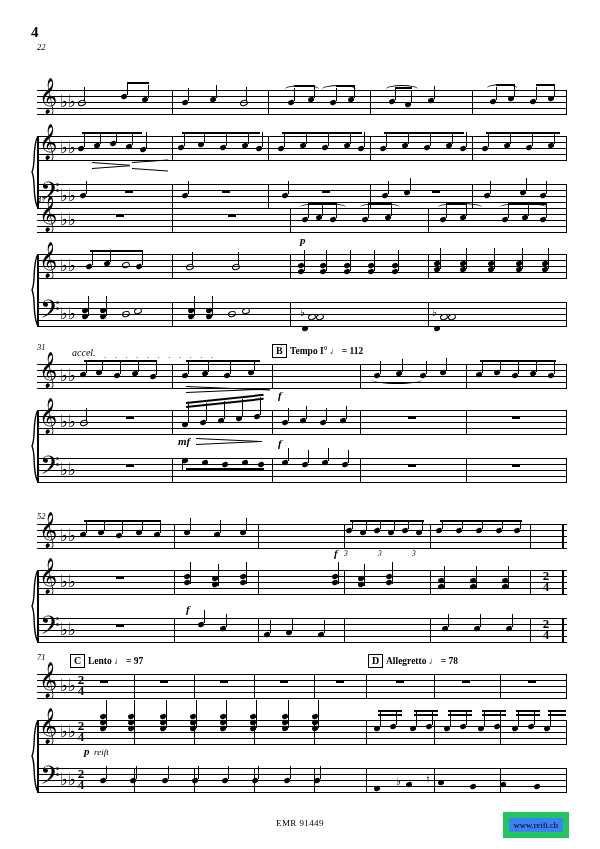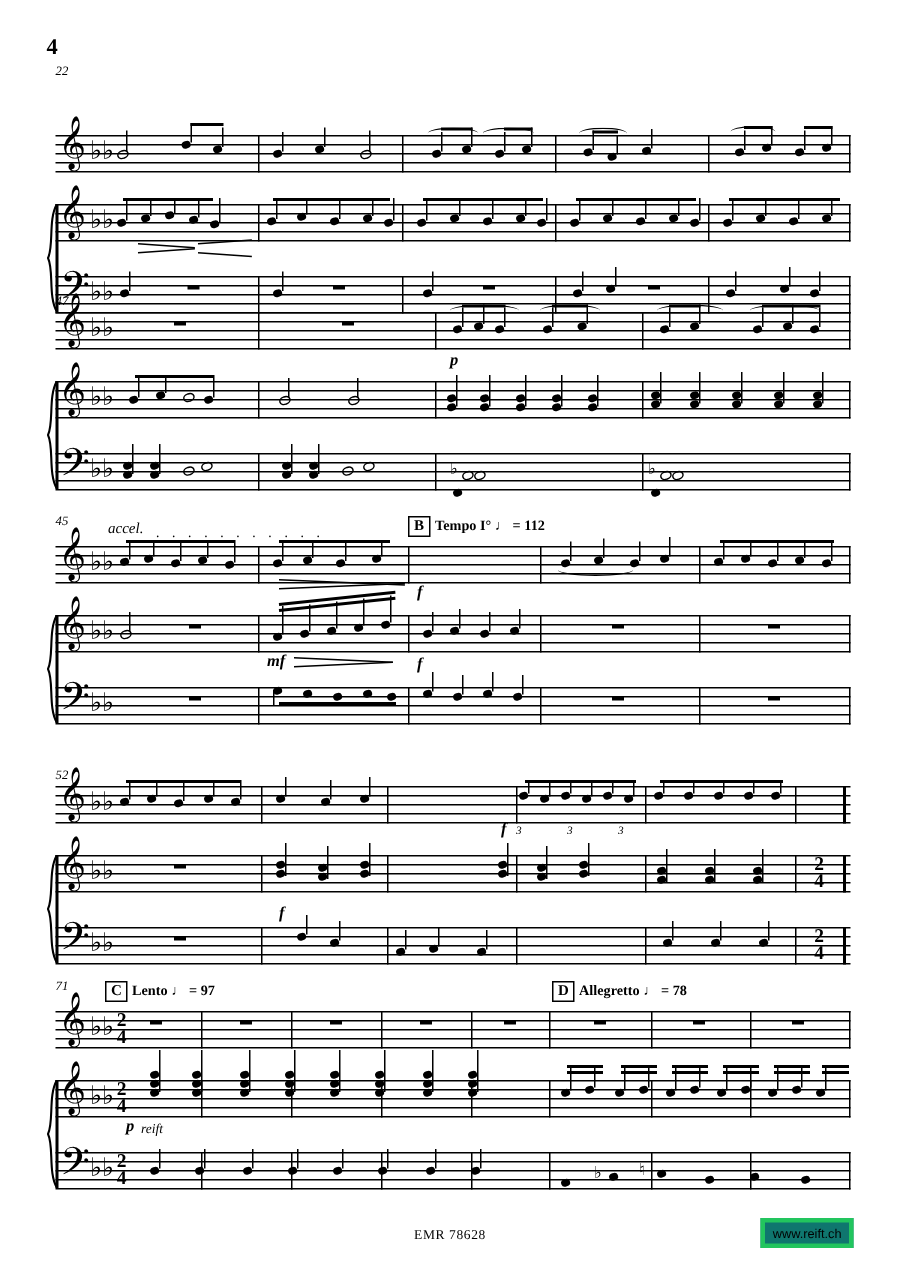--- a/index.html
+++ b/index.html
@@ -214,25 +214,25 @@
     text-align: center;
     top: 818px;
     font-size: 9px;
     font-family: "Liberation Serif", serif;
     letter-spacing: 0.4px;
   }
   .footer-url {
     position: absolute;
     right: 31px;
     top: 812px;
-    border: 3px solid #22c55e;
+    border: 6px solid #22c55e;
     font-size: 8.5px;
-    font-family: Liberation Sans, sans-serif;
+    font-family: Liberation Serif, serif;
     padding: 2px 5px;
-    background: #0f766e;
+    background: #3b82f6;
   }
 </style>
 </head>
 <body>
 
 <div class="page">
 
   <div class="page-number">4</div>
 
   <div class="system" style="top:40px;">
@@ -562,21 +562,21 @@
     <div class="note hollow" style="left:308px; top:124px;"></div>
     <div class="note hollow" style="left:316px; top:124px;"></div>
     <div class="note" style="left:302px; top:136px;"></div>
     <div class="accidental" style="left:432px; top:117px;">♭</div>
     <div class="note hollow" style="left:440px; top:124px;"></div>
     <div class="note hollow" style="left:448px; top:124px;"></div>
     <div class="note" style="left:434px; top:136px;"></div>
   </div>
 
   <div class="system" style="top:338px;">
-    <div class="measure-num" style="left:37px; top:4px;">45</div>
+    <div class="measure-num" style="left:37px; top:4px;">31</div>
     <div class="expr-text" style="left:72px; top:10px; font-size:10px; font-style:italic;">accel.</div>
     <div class="dots" style="left:104px; top:13px;">. . . . . . . . . . .</div>
     <div class="rehearsal" style="left:272px; top:6px;">B</div>
     <div class="tempo-text" style="left:290px; top:9px;">Tempo I° ♩ = 112</div>
 
     <div class="staff" style="left:37px; top:26px; width:530px;">
       <div class="ln"></div>
         <div class="ln"></div>
         <div class="ln"></div>
         <div class="ln"></div>
@@ -1055,16 +1055,16 @@
     <div class="note" style="left:374px; top:138px;"></div>
     <div class="accidental" style="left:396px; top:128px;">♭</div>
     <div class="note" style="left:406px; top:134px;"></div>
     <div class="accidental" style="left:426px; top:126px;">♮</div>
     <div class="note" style="left:438px; top:132px;"></div>
     <div class="note" style="left:470px; top:136px;"></div>
     <div class="note" style="left:500px; top:134px;"></div>
     <div class="note" style="left:534px; top:136px;"></div>
   </div>
 
-  <div class="footer-code">EMR 78628</div>
+  <div class="footer-code">EMR 91449</div>
   <div class="footer-url">www.reift.ch</div>
 
 </div>
 
 </body></html>

